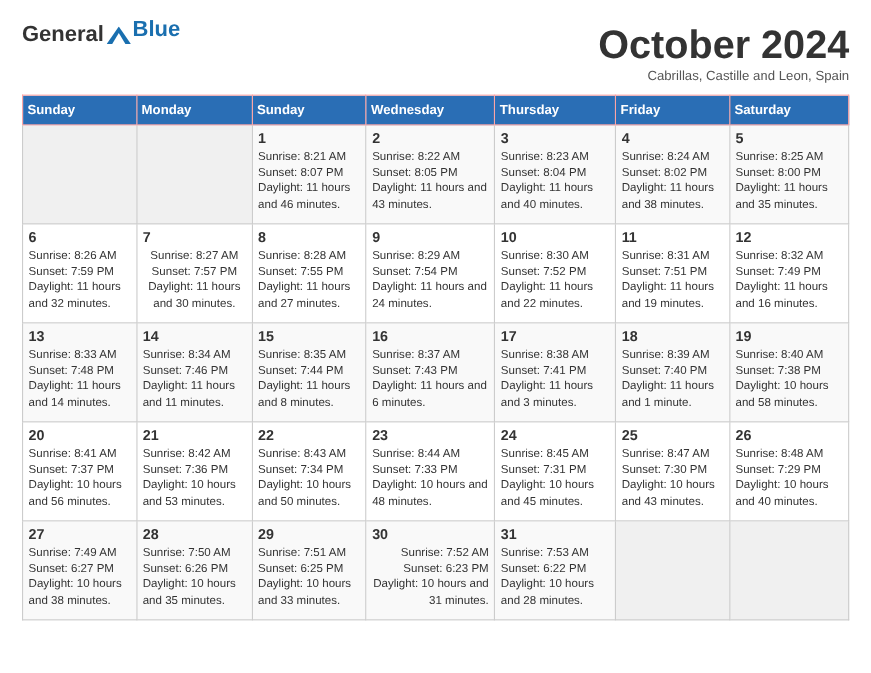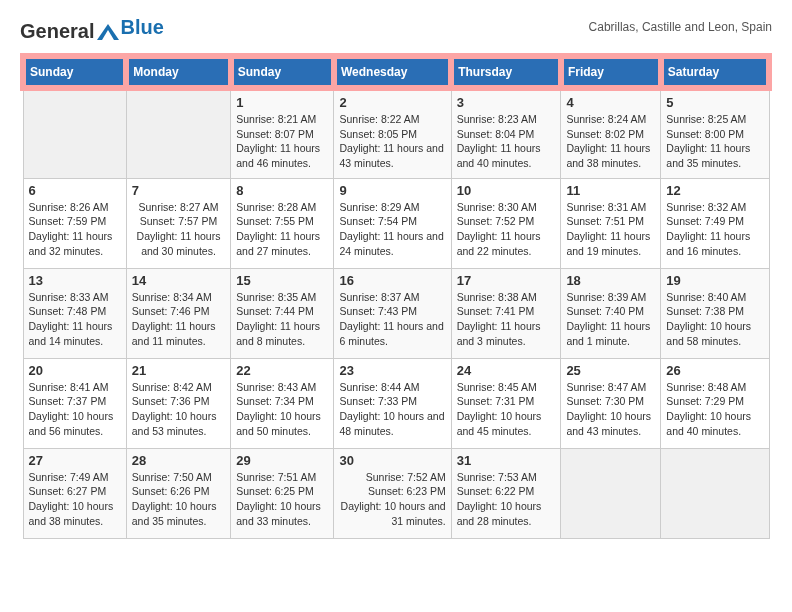--- a/index.html
+++ b/index.html
@@ -40,21 +40,21 @@
     }
     thead tr {
       background-color: #2a6eb5;
       color: white;
     }
     thead th {
       padding: 6px 4px;
       text-align: left;
       font-size: 12px;
       font-weight: bold;
-      border: 6px solid #fca5a5;
+      border: 1px solid #fca5a5;
     }
     tbody tr {
       vertical-align: top;
     }
     tbody td {
       border: 1px solid #ccc;
       padding: 4px 5px;
       vertical-align: top;
       min-height: 80px;
       height: 90px;
@@ -89,20 +89,21 @@
     <div style="display:flex; align-items:center; gap:2px;">
       <span style="font-size:20px; font-weight:bold; color:#333;">General</span>
       <svg width="22" height="16" viewBox="0 0 22 16" style="margin:0 1px;">
         <polygon points="0,16 11,0 22,16" fill="#1a6faf"></polygon>
         <polygon points="5,16 11,6 17,16" fill="#fff"></polygon>
       </svg>
     </div>
     <span style="font-size:20px; font-weight:bold; color:#1a6faf; margin-top:-4px;">Blue</span>
   </div>
   <div class="title-section">
+    <div class="month-title">October 2024</div>
     <div class="location-title">Cabrillas, Castille and Leon, Spain</div>
   </div>
 </div>
 
 <table>
   <thead>
     <tr>
     <th>Sunday</th>
         <th>Monday</th>
         <th>Sunday</th>

